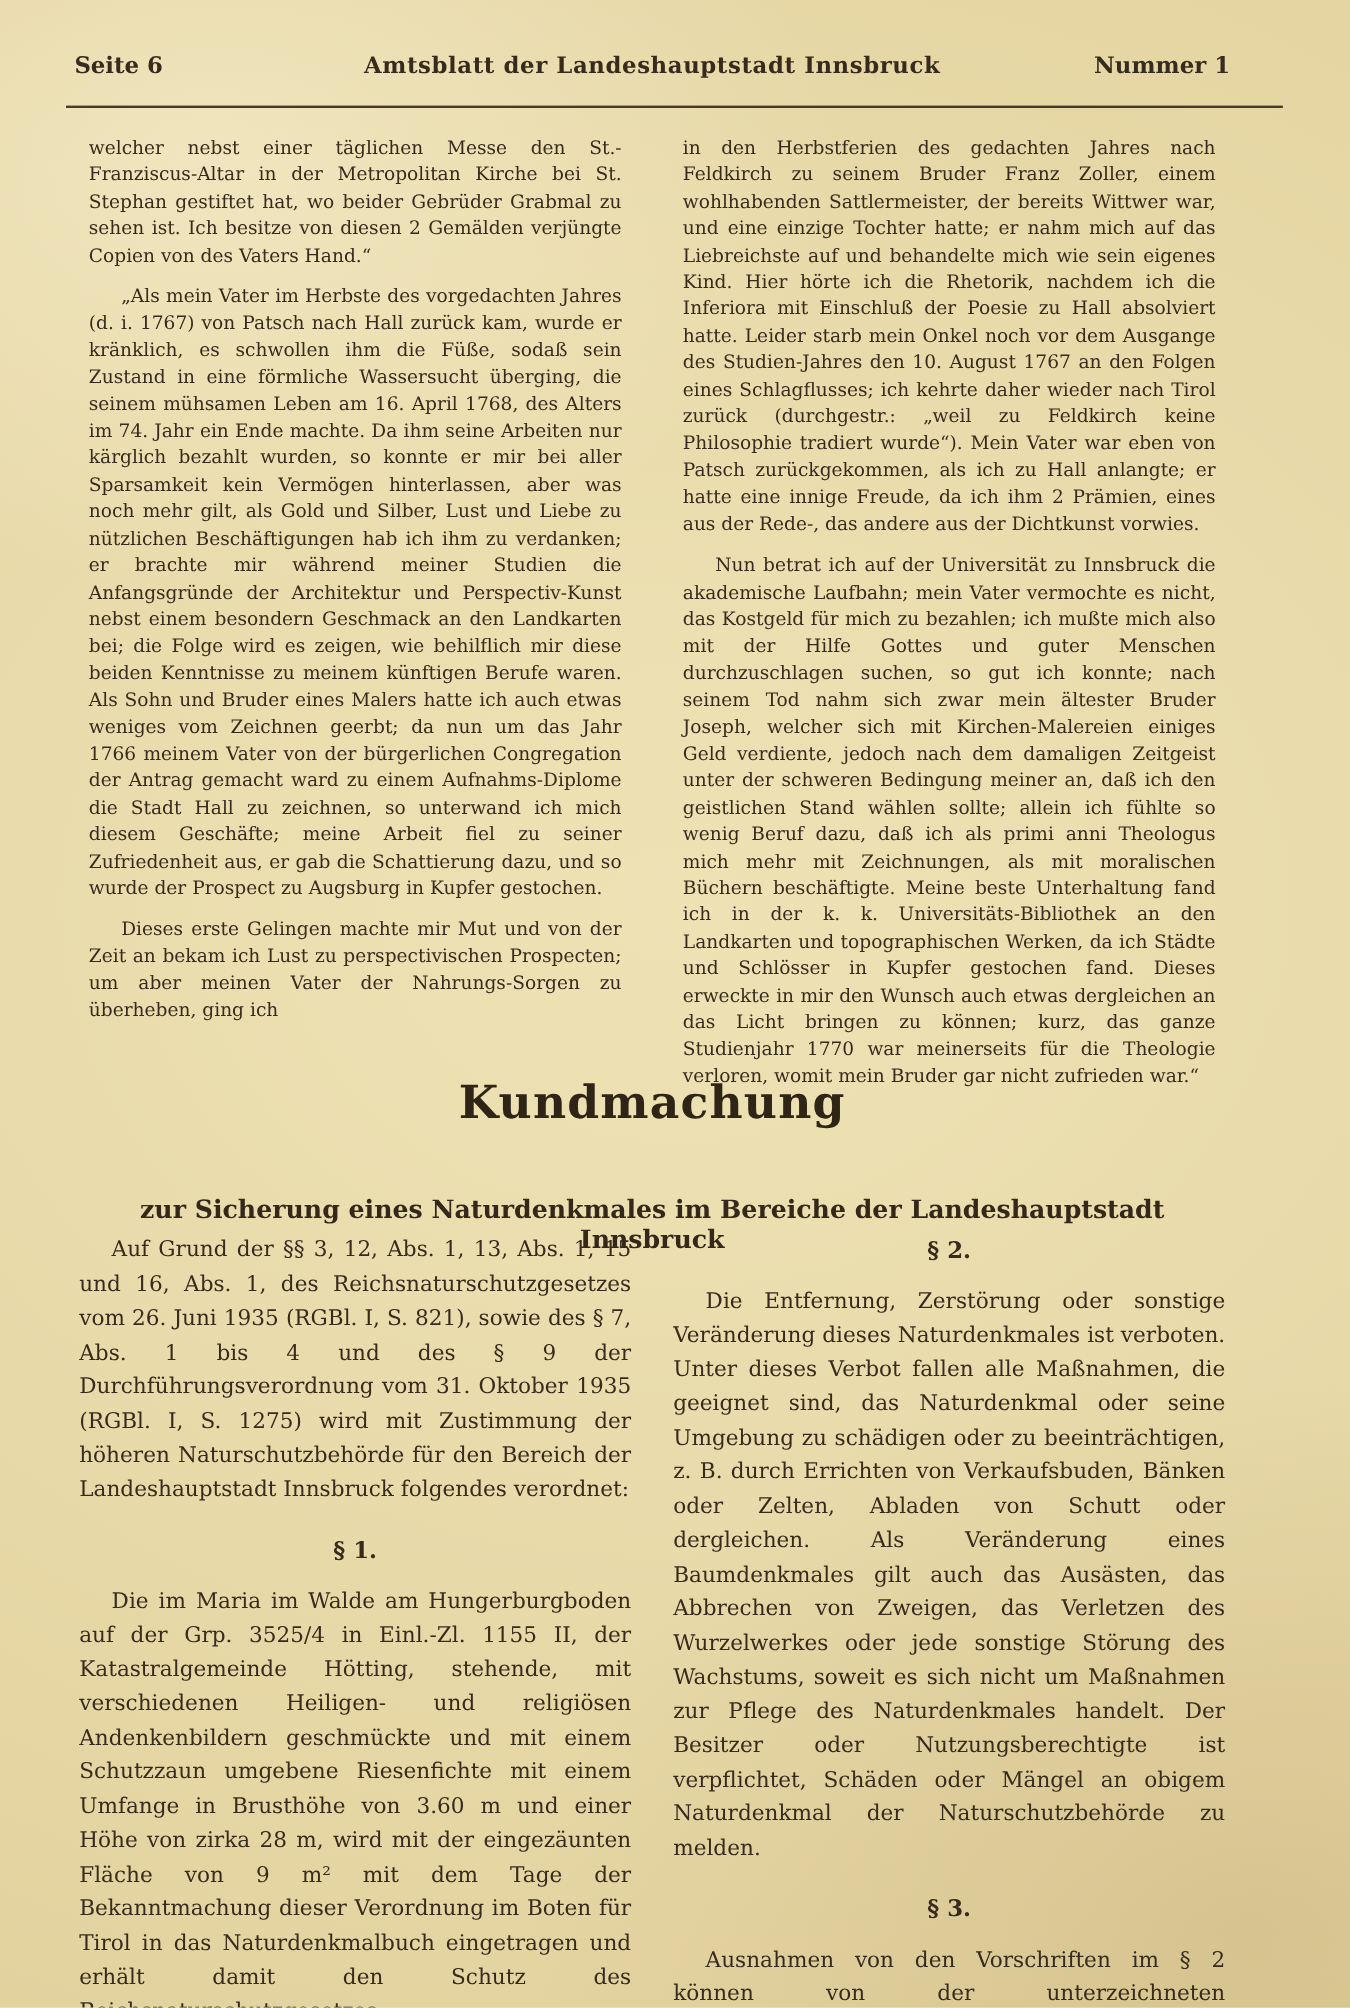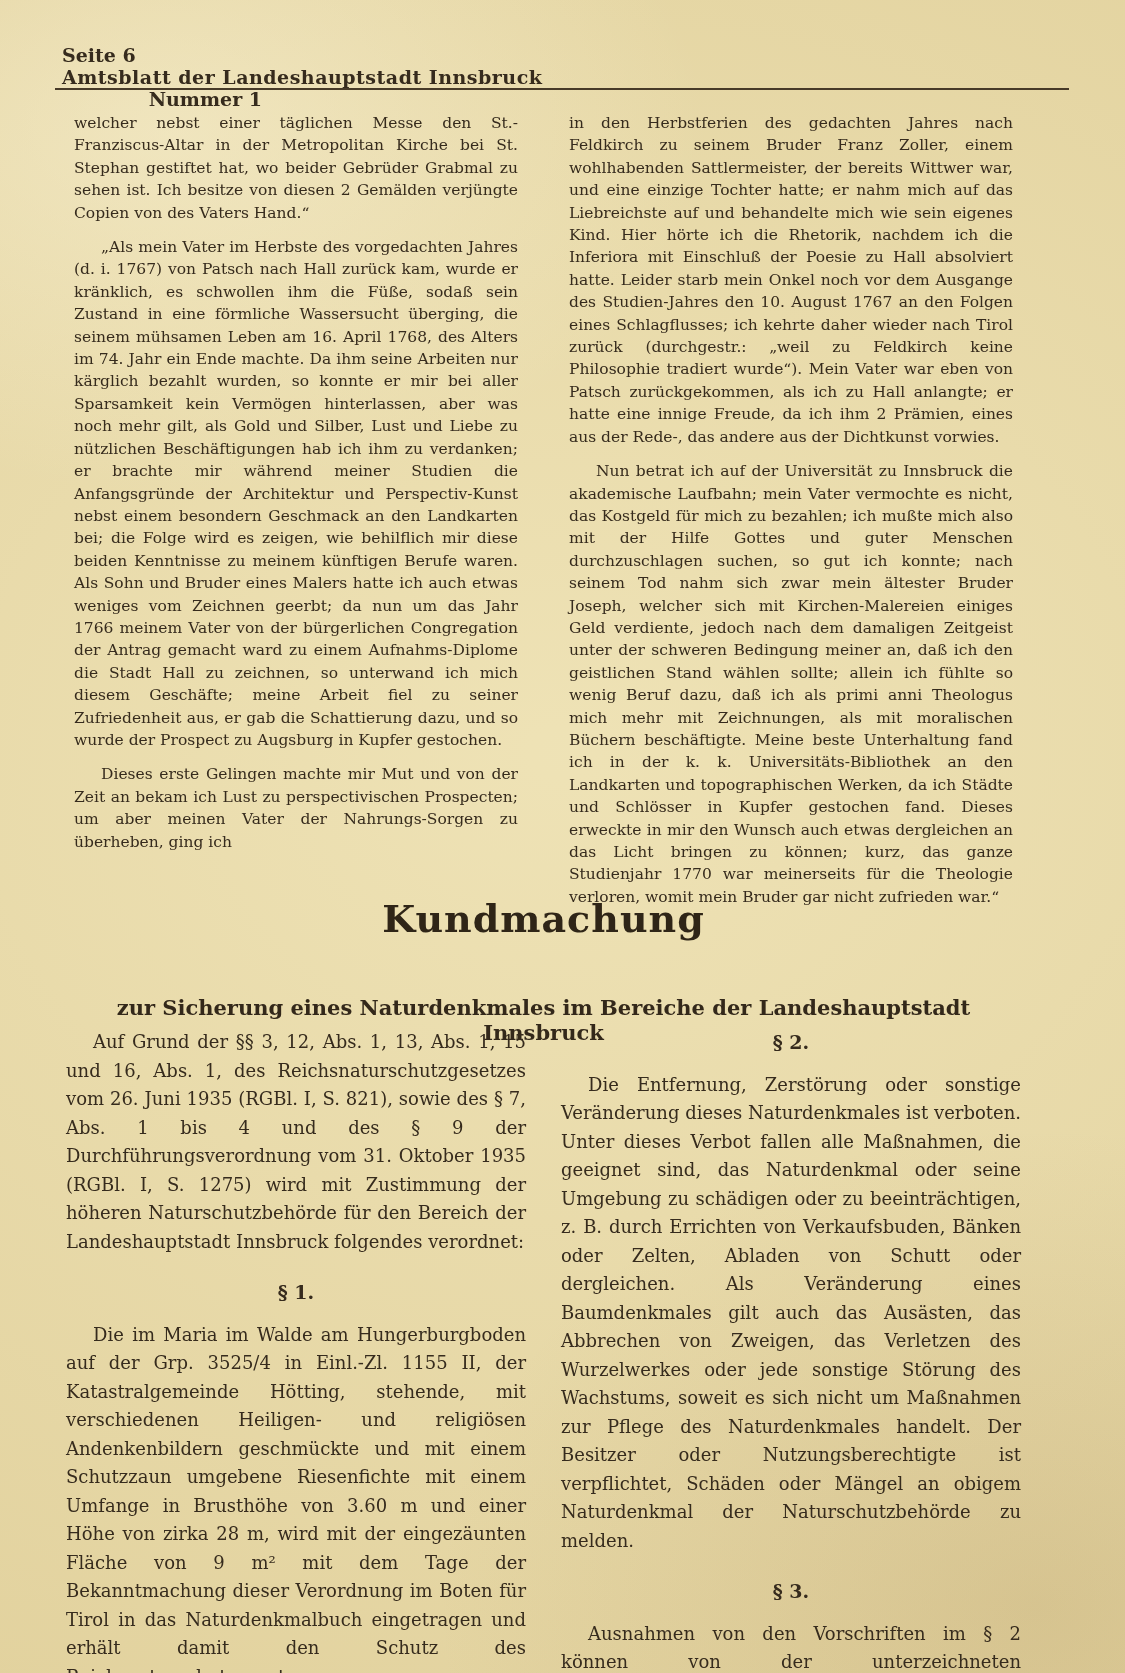--- a/index.html
+++ b/index.html
@@ -12,21 +12,20 @@
       radial-gradient(ellipse 1000px 800px at 92% 96%, rgba(146,112,58,0.16), rgba(146,112,58,0) 60%),
       radial-gradient(ellipse 1500px 1200px at 50% 45%, rgba(255,248,222,0.28), rgba(180,148,90,0.14) 97%);
     color:#362b1d;
     font-family:"DejaVu Serif", serif;
     overflow:hidden;
   }
   .header{
     position:absolute;top:44px;left:62px;width:963px;
     display:flex;align-items:baseline;
     font-size:19px;
-    flex-direction:column;
   }
   .h-left{width:200px;text-align:left;font-weight:bold;}
   .h-center{flex:1;text-align:center;font-weight:bold;letter-spacing:0.5px;}
   .h-right{width:200px;text-align:right;font-weight:bold;}
   .rule{
     position:absolute;top:88px;left:55px;width:1014px;
     border-top:2px solid #473a28;
   }
   .columns{display:flex;gap:27px;}
   .col{flex:1;min-width:0;}

